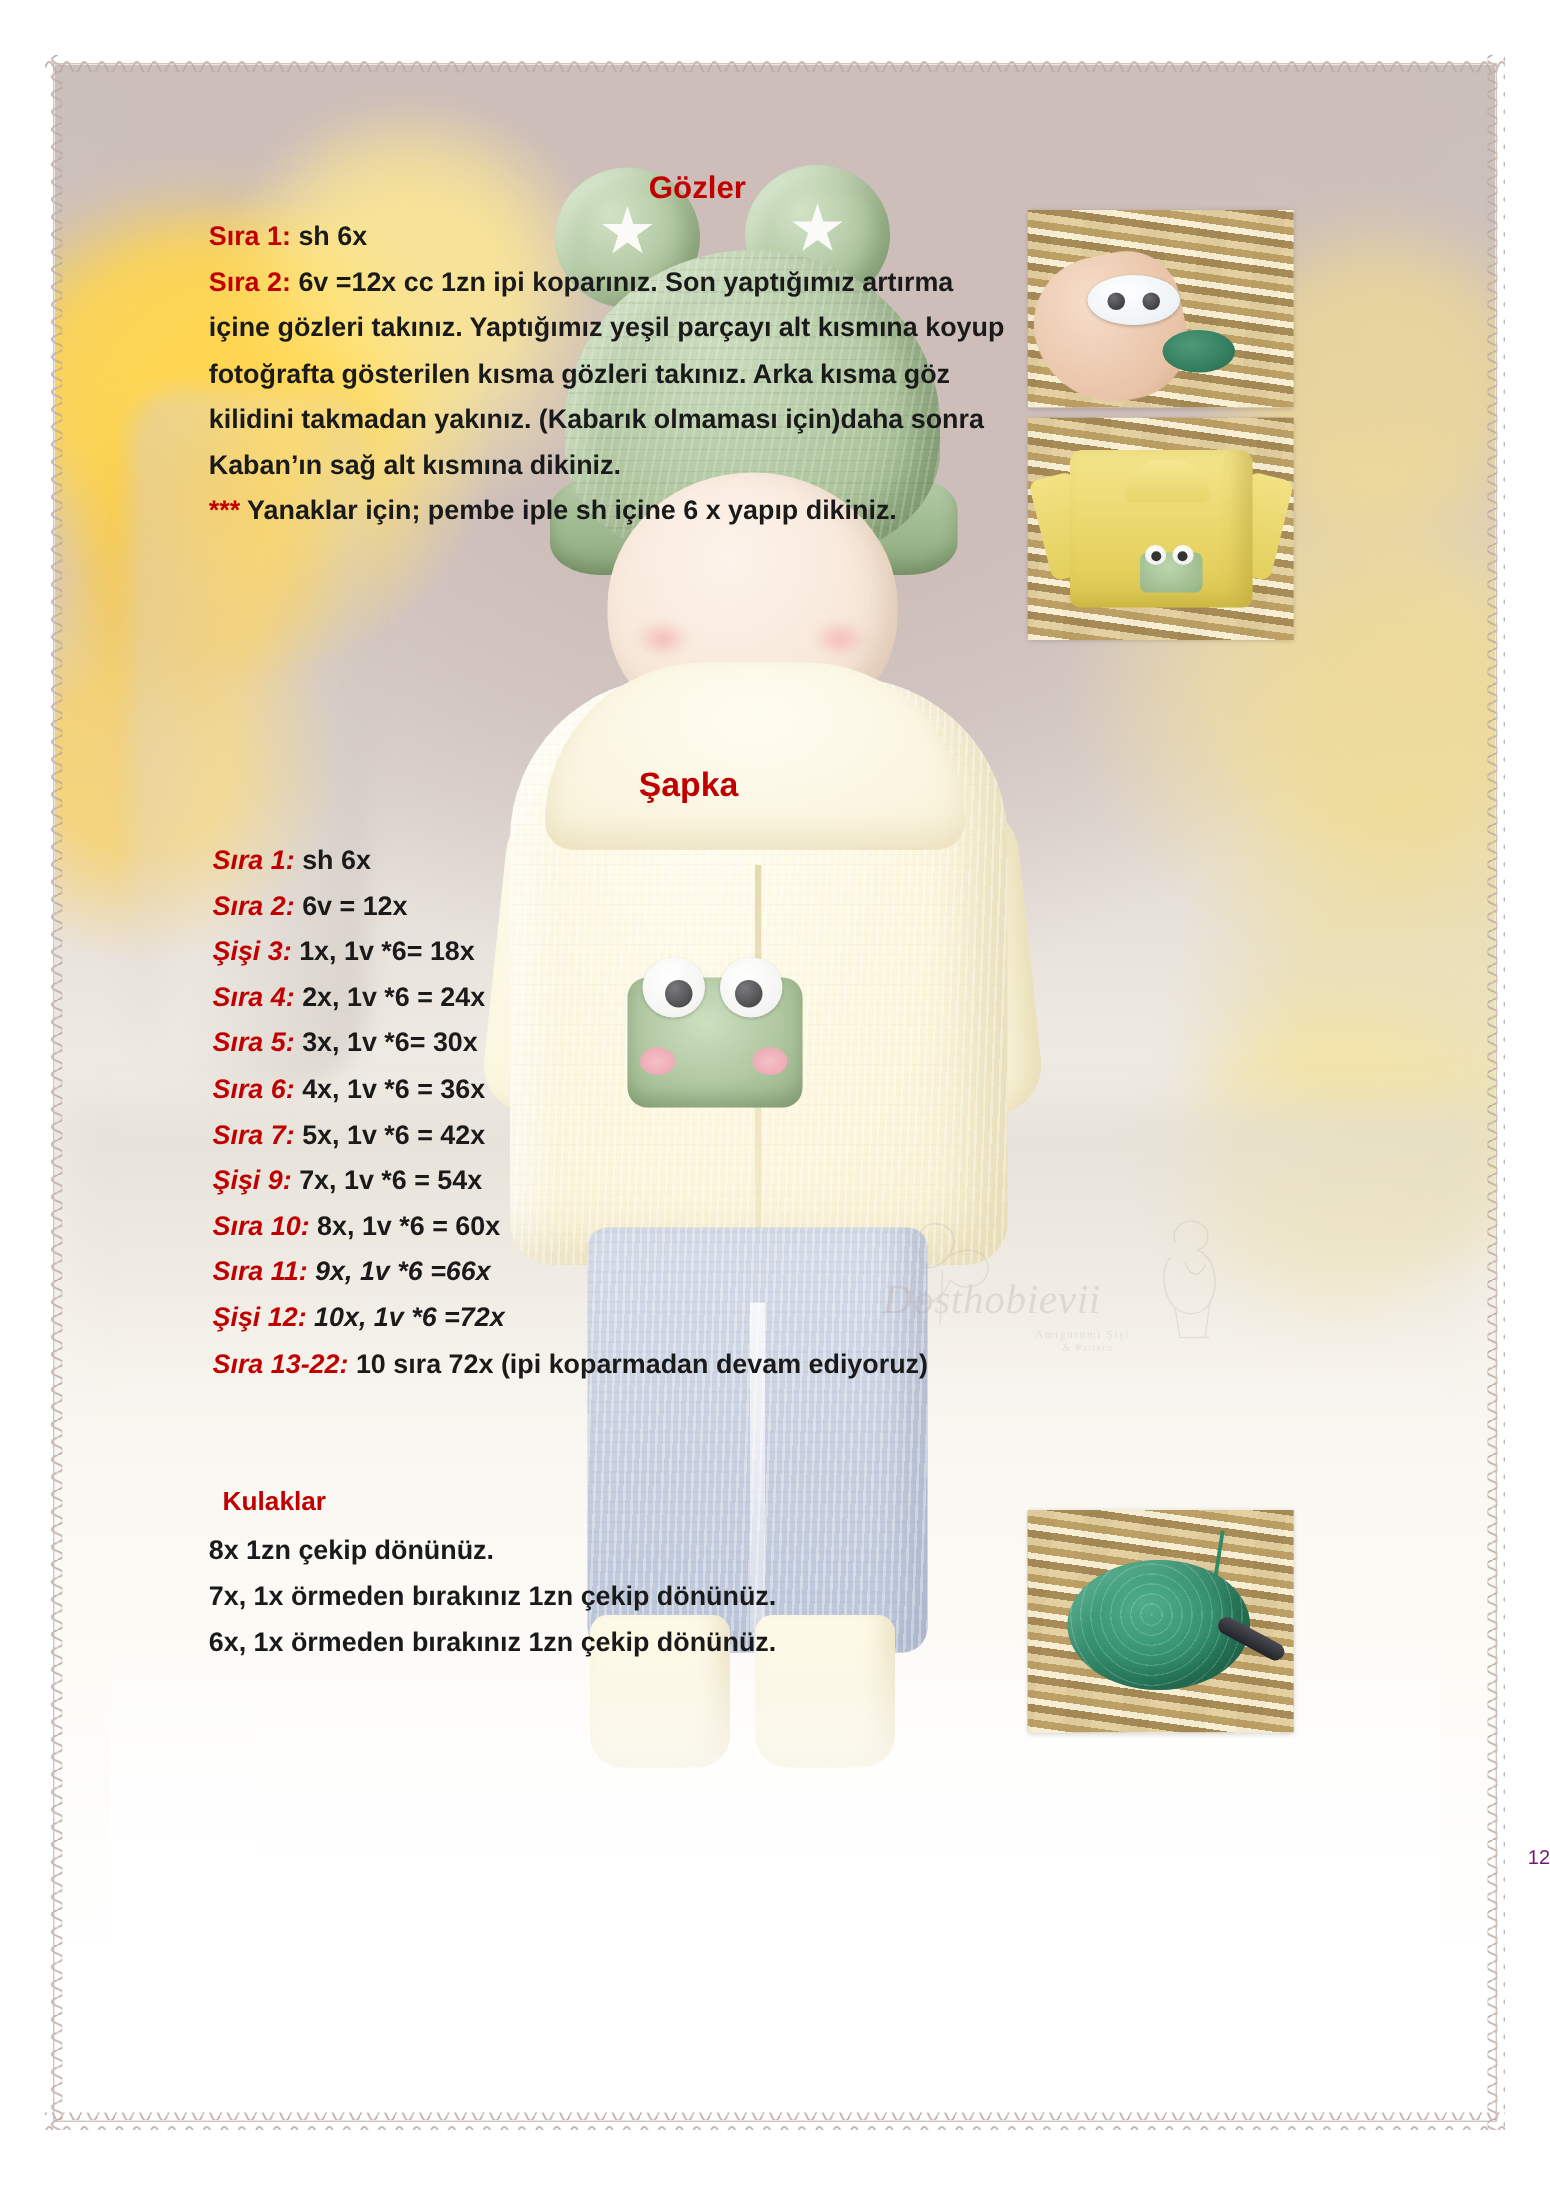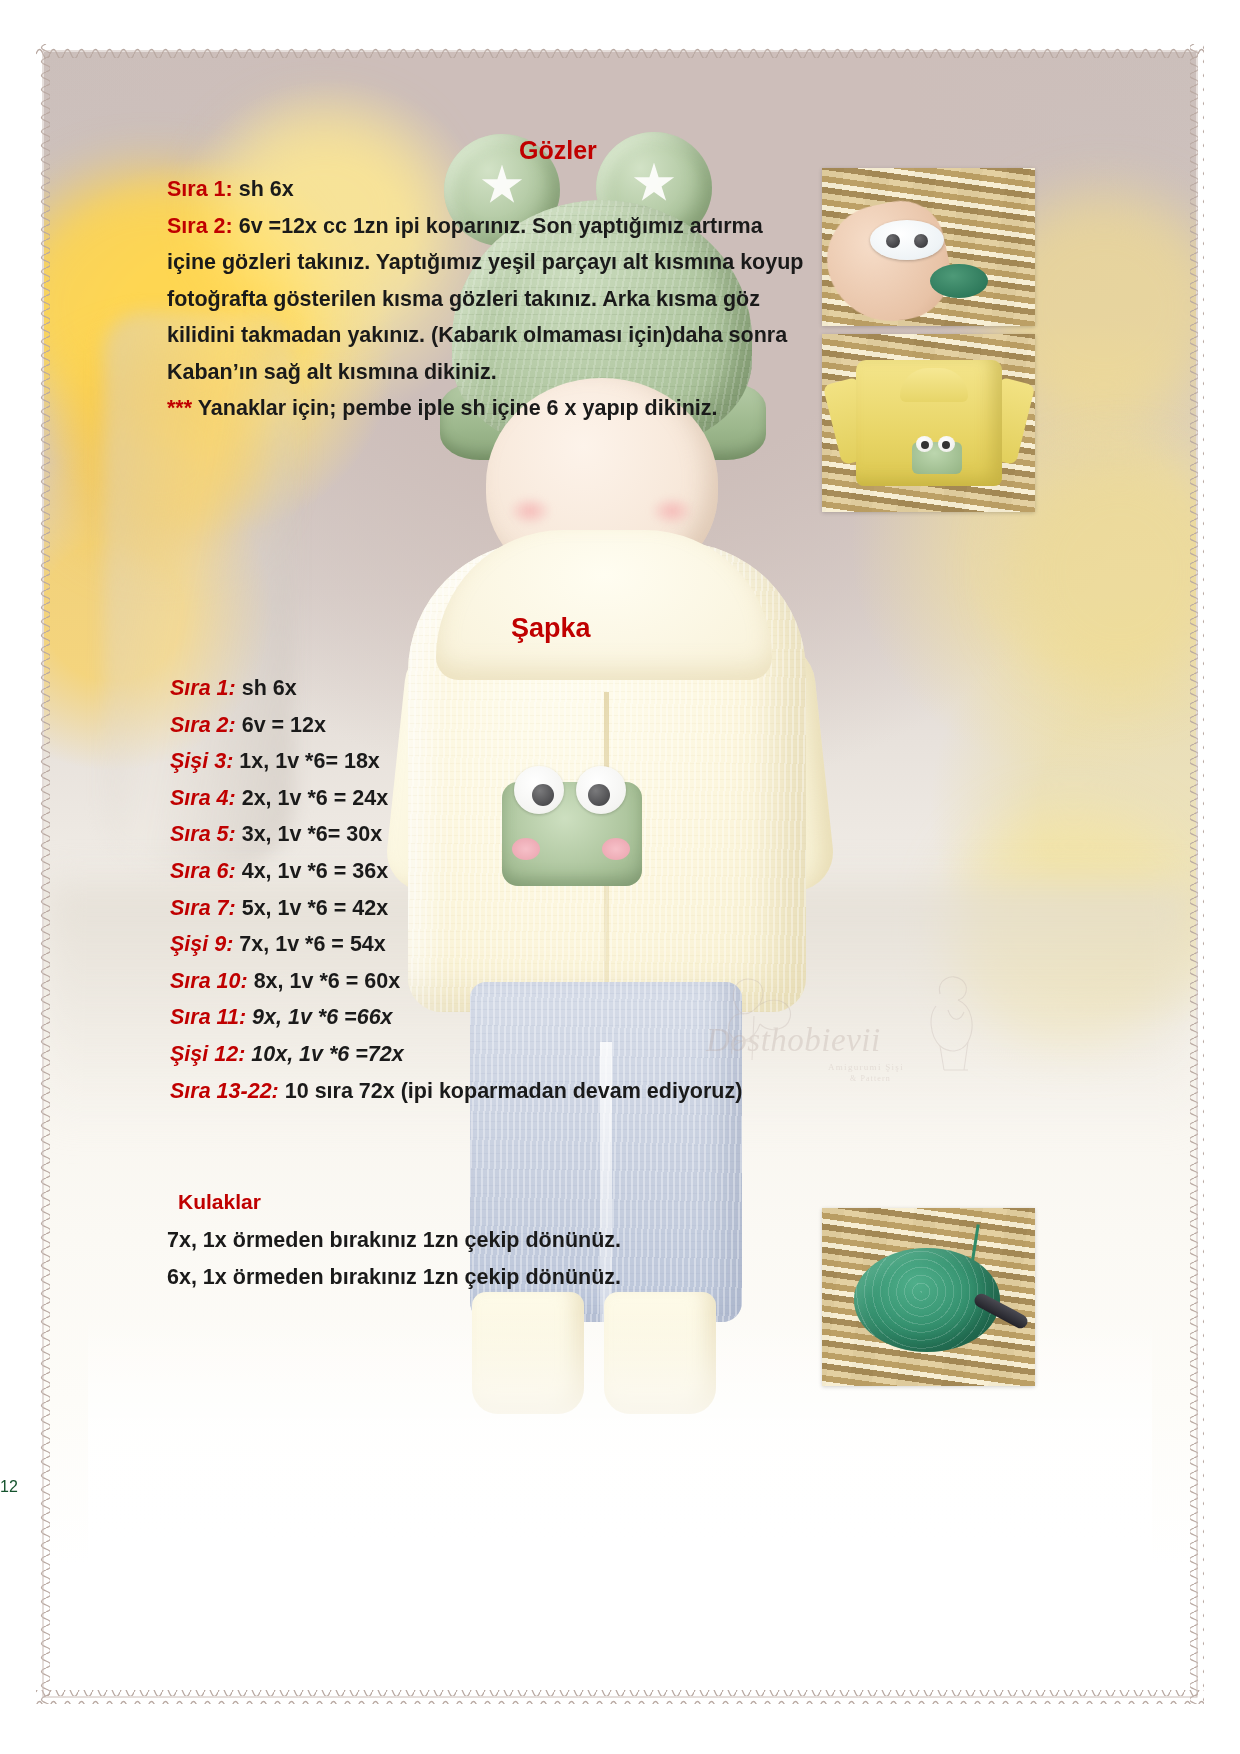--- a/index.html
+++ b/index.html
@@ -429,23 +429,23 @@
     line-height: 37px;
     font-weight: bold;
     color: #1a1a1a;
     white-space: nowrap;
   }
 
   .page-number {
     position: absolute;
     left: 0; right: 0;
     top: 1478px;
-    text-align: left;
+    text-align: right;
     font-size: 16px;
-    color: #14532d;
+    color: #701a75;
     z-index: 25;
   }
 
   
   .fade-bottom {
     position:absolute; left:44px; right:44px; top: 1260px; height: 400px;
     background: linear-gradient(180deg, rgba(255,255,255,0) 0%, rgba(255,255,255,.85) 30%, #ffffff 62%);
     z-index: 4;
     pointer-events:none;
   }
@@ -608,20 +608,21 @@
         <div class="row"><span class="lbl">Sıra 7:</span><span class="val"> 5x, 1v *6 = 42x</span></div>
         <div class="row"><span class="lbl">Şişi 9:</span><span class="val"> 7x, 1v *6 = 54x</span></div>
         <div class="row"><span class="lbl">Sıra 10:</span><span class="val"> 8x, 1v *6 = 60x</span></div>
         <div class="row italic-all"><span class="lbl">Sıra 11:</span><span class="val"> 9x, 1v *6 =66x</span></div>
         <div class="row italic-all"><span class="lbl">Şişi 12:</span><span class="val"> 10x, 1v *6 =72x</span></div>
         <div class="row"><span class="lbl">Sıra 13-22:</span><span class="val"> 10 sıra 72x (ipi koparmadan devam ediyoruz)</span></div>
       </div>
 
     <div class="heading heading-kulaklar">Kulaklar</div>
     <div class="ears" id="ear-lines">
+        <div class="ear-line">8x 1zn çekip dönünüz.</div>
         <div class="ear-line">7x, 1x örmeden bırakınız 1zn çekip dönünüz.</div>
         <div class="ear-line">6x, 1x örmeden bırakınız 1zn çekip dönünüz.</div>
       </div>
 
     <div class="page-number">12</div>
   </div>
 
   <div class="border-frame">
     <svg viewBox="0 0 1168 1660" preserveAspectRatio="none" aria-hidden="true">
       <defs>

